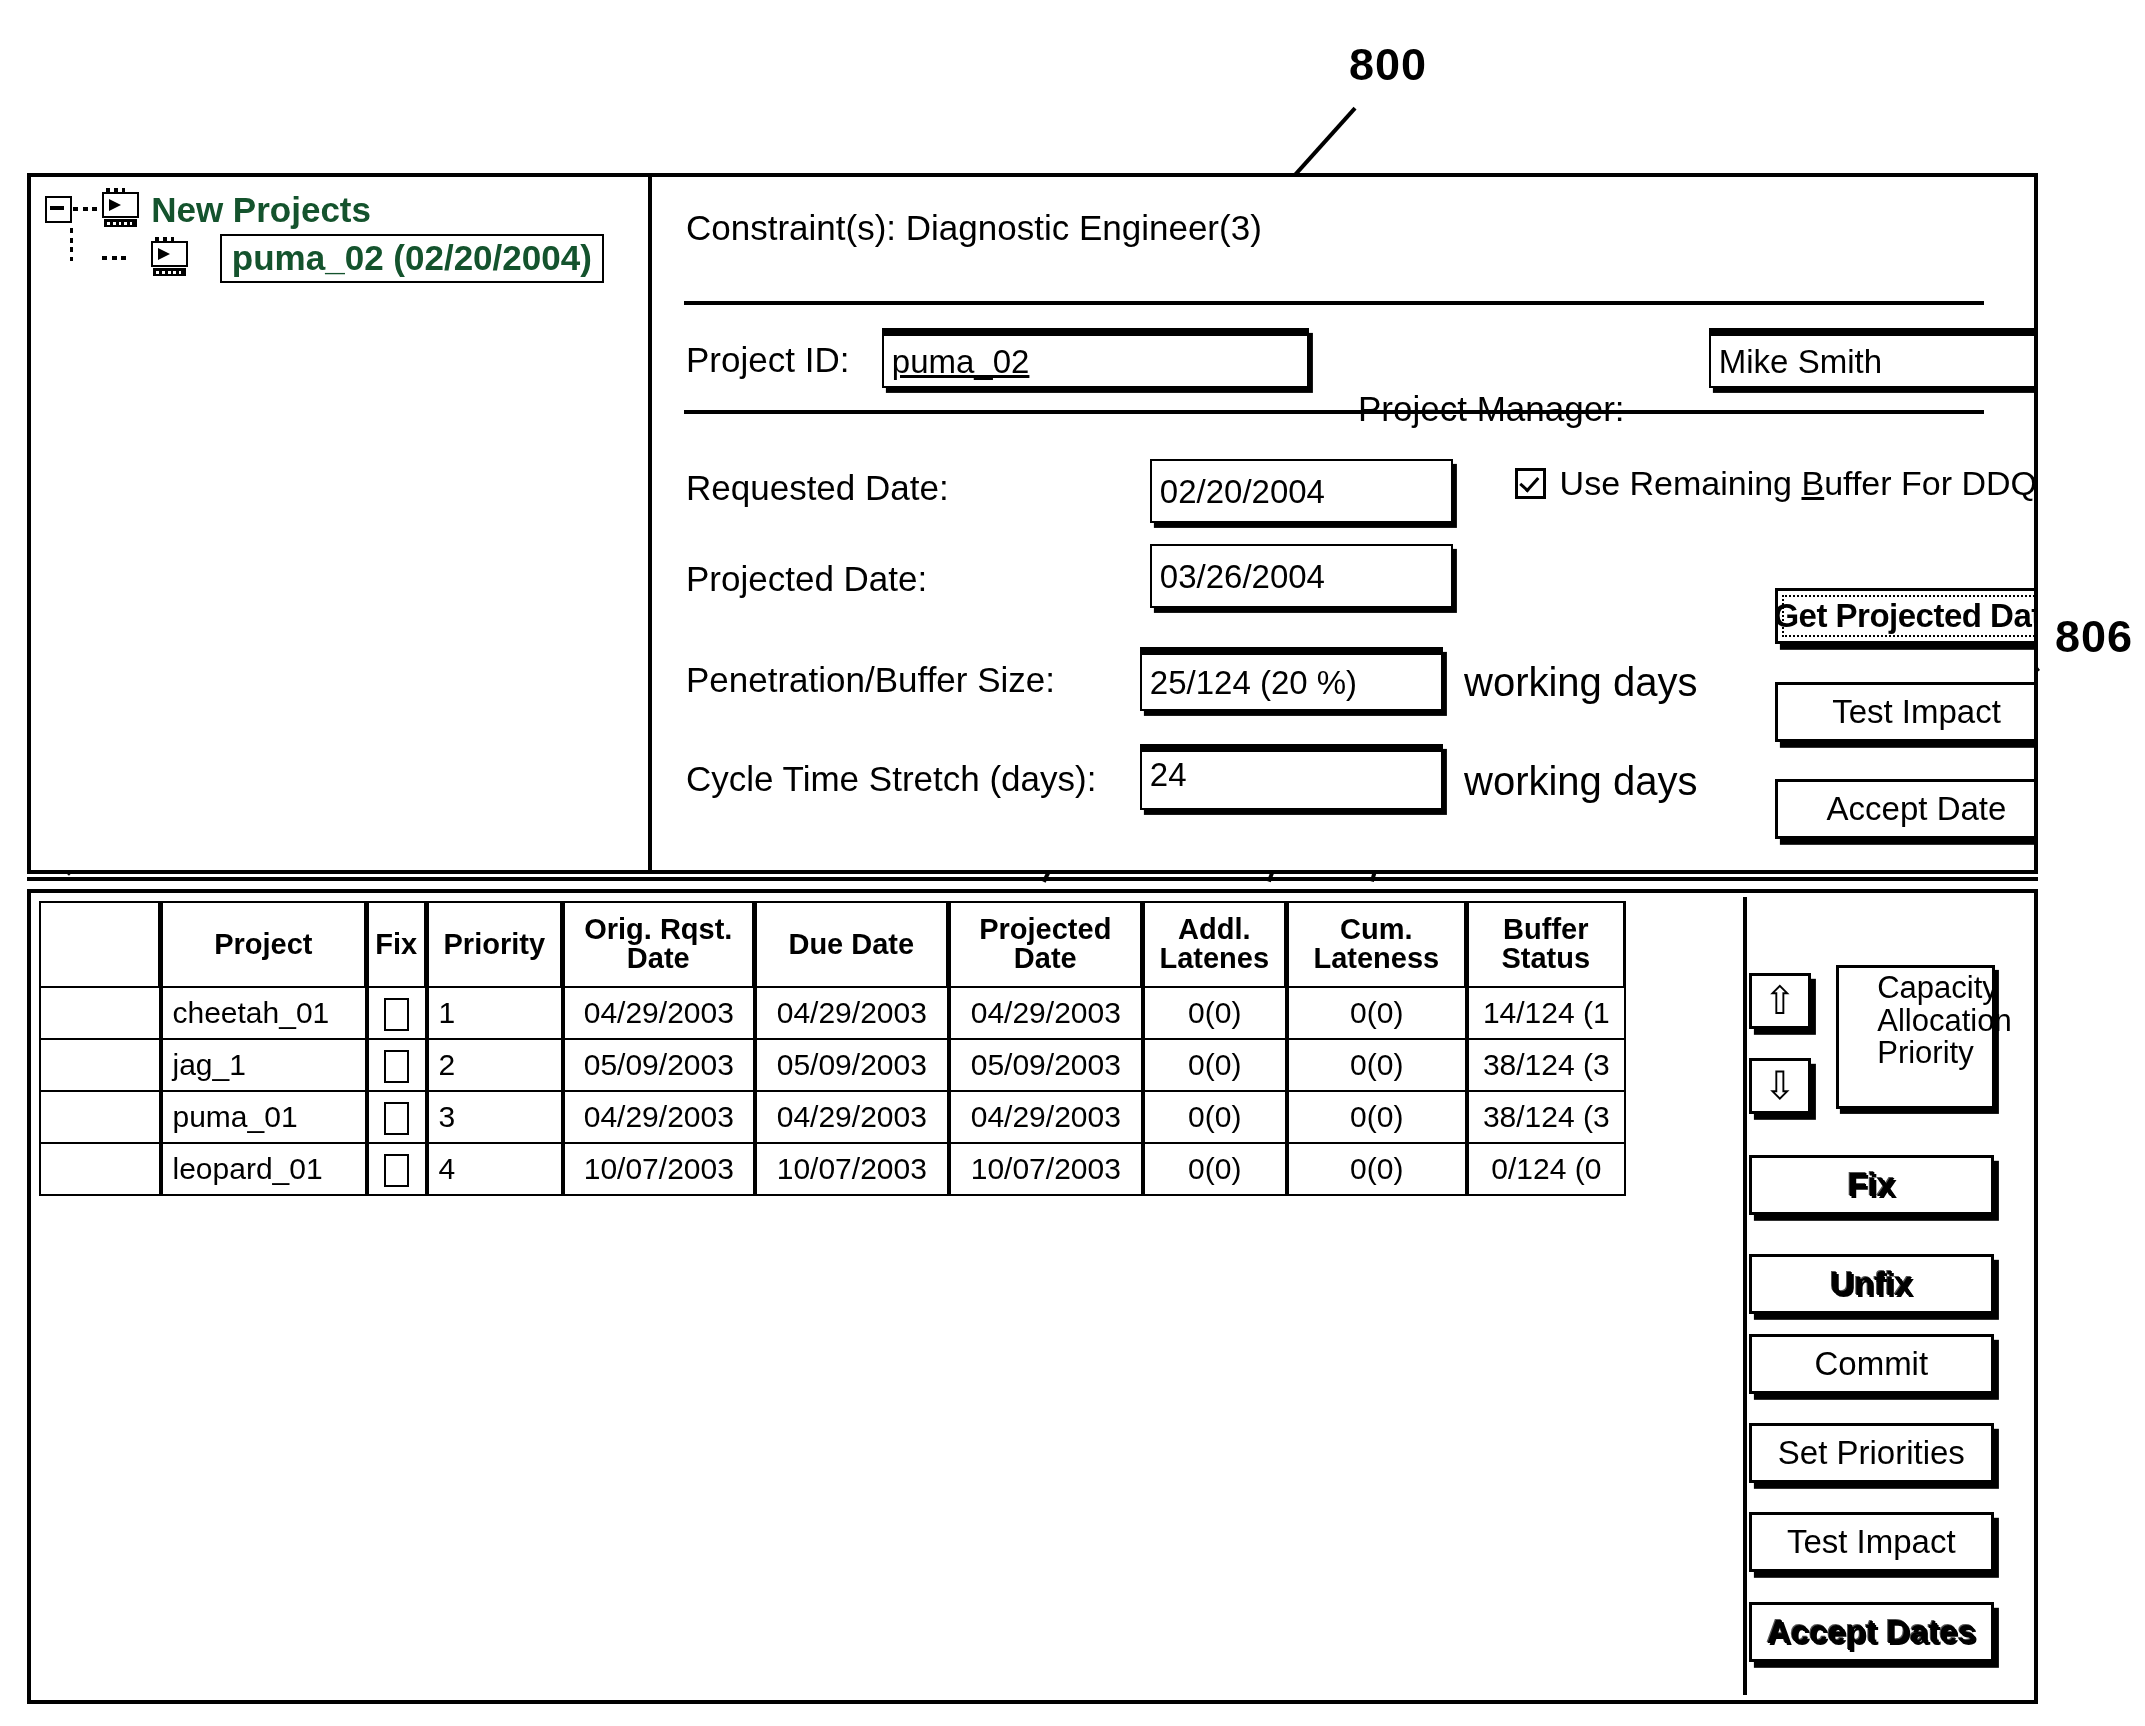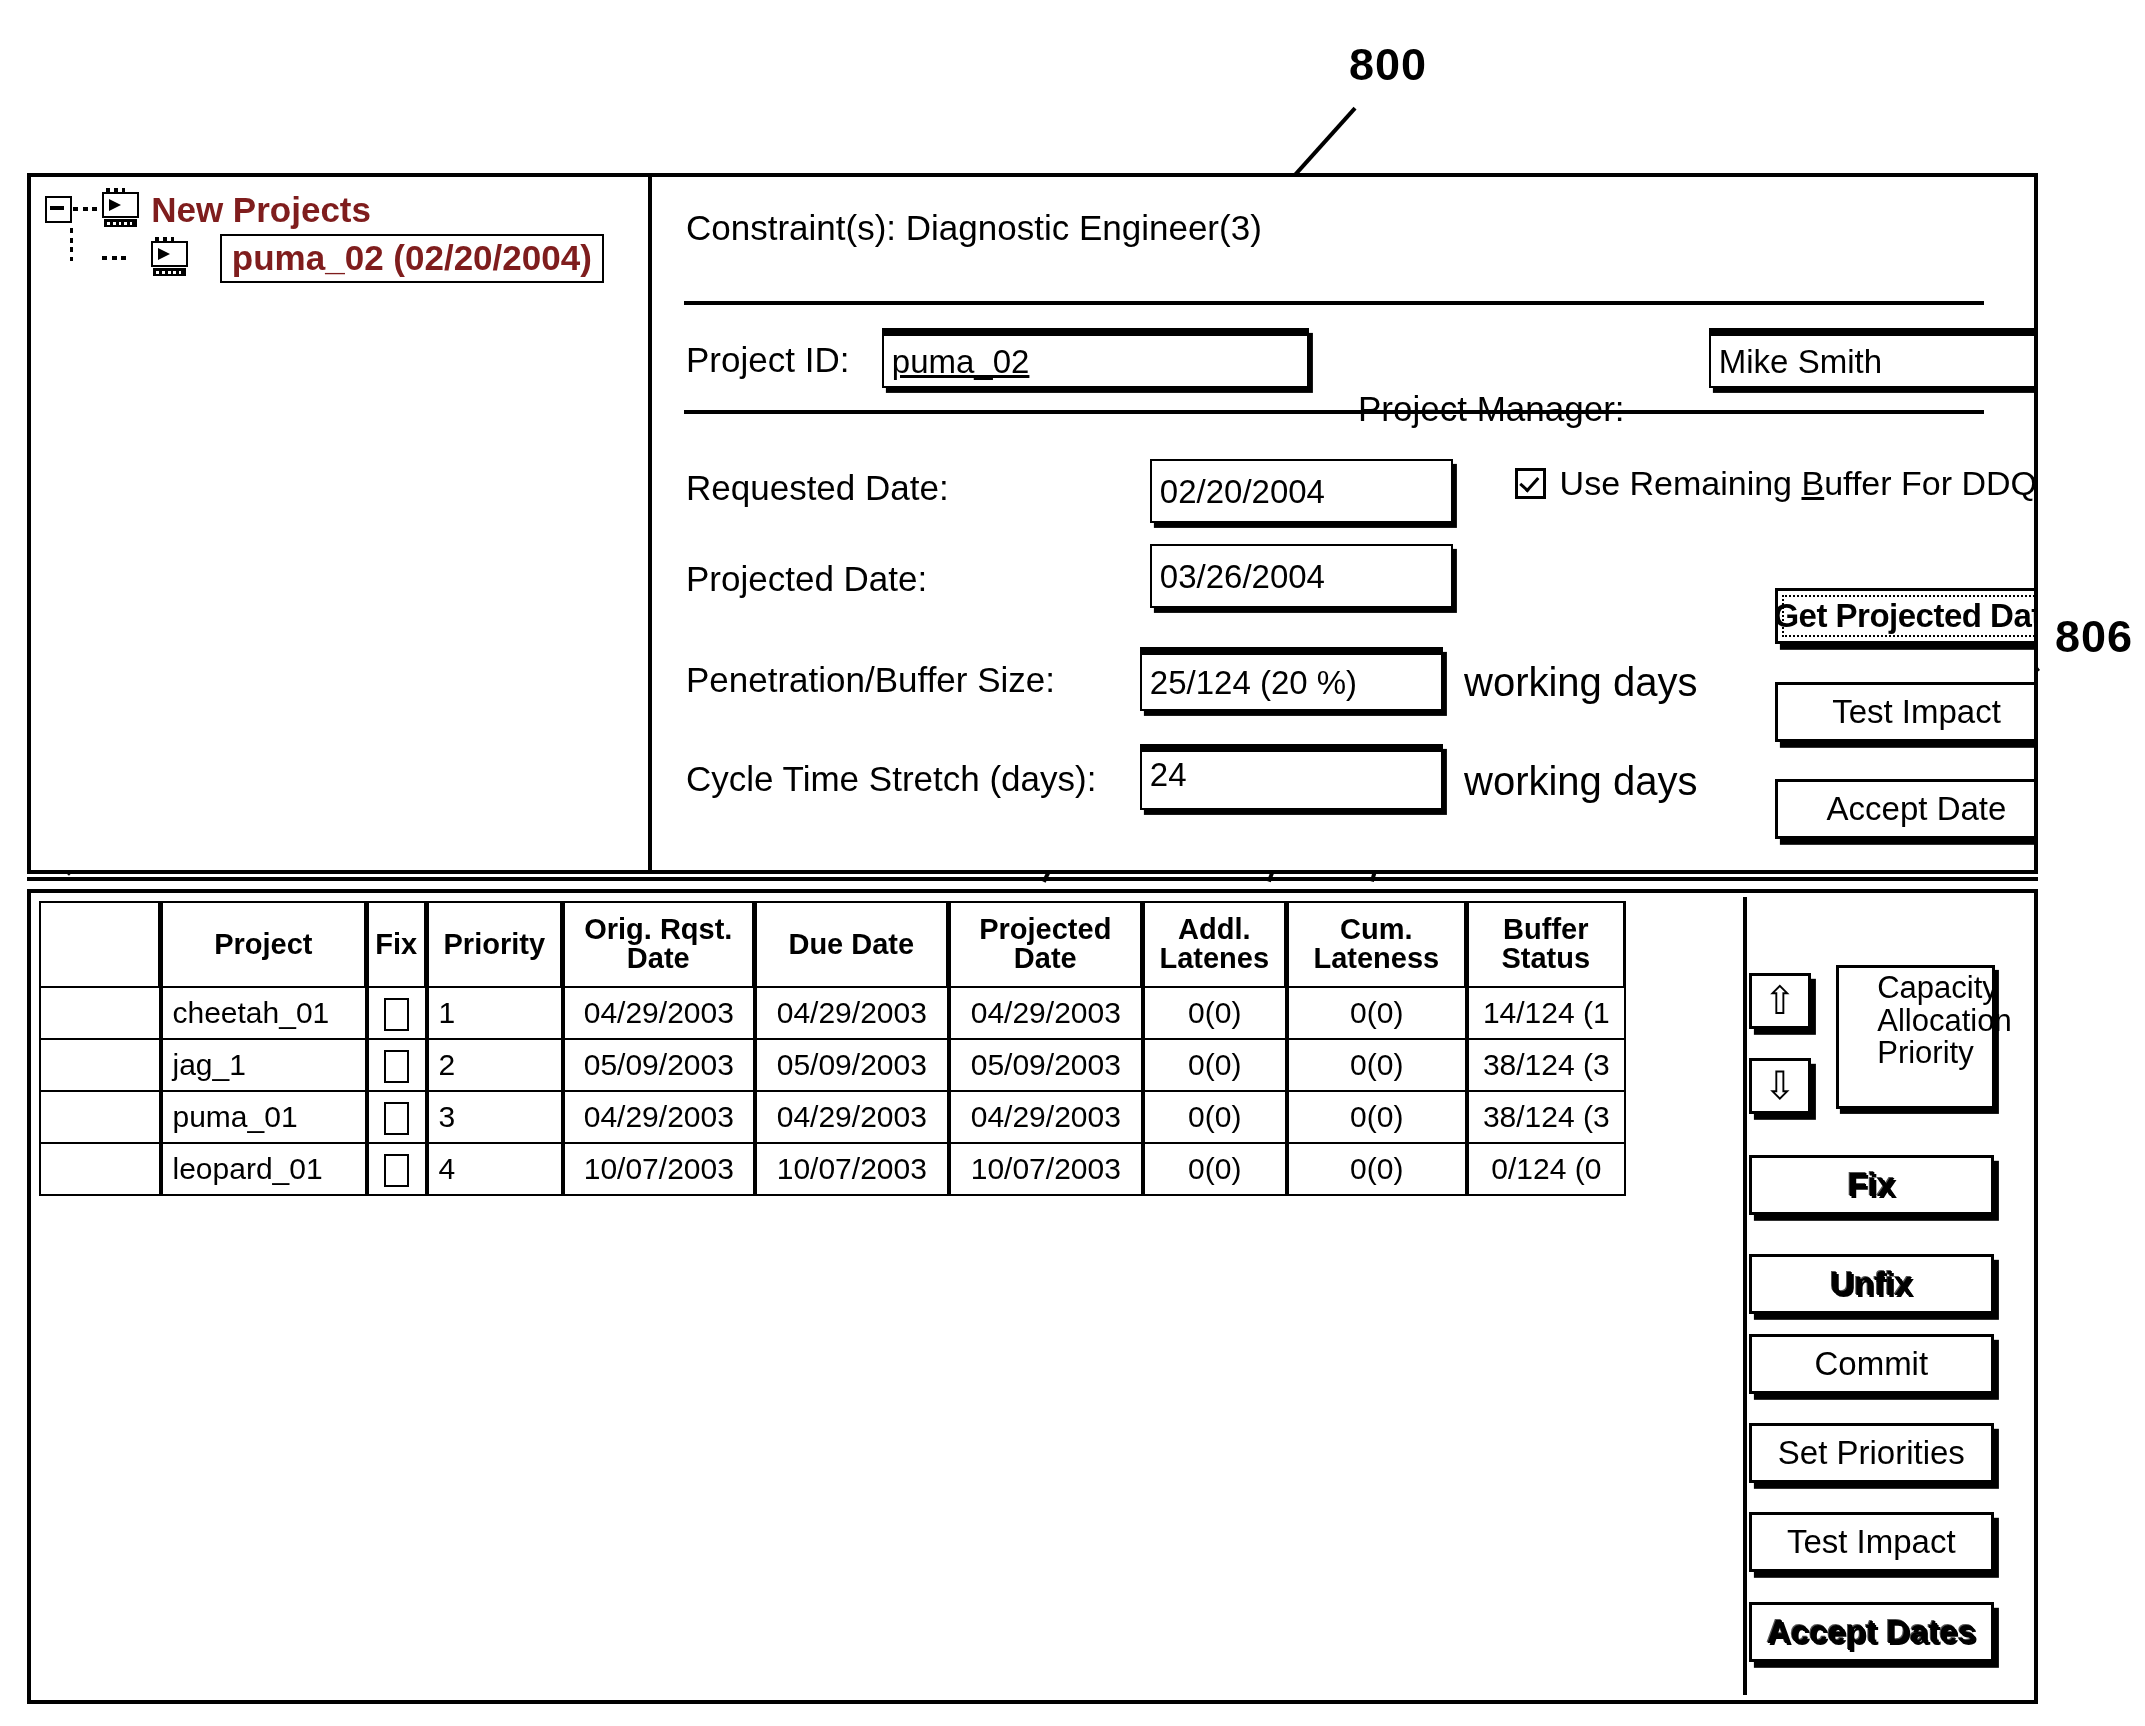--- a/index.html
+++ b/index.html
@@ -170,21 +170,21 @@
     position: absolute;
     left: 5.8px; top: -1.9px;
     width: 23px; height: 4.9px;
     background: repeating-linear-gradient(to right,#000 0 3.9px,transparent 3.9px 7.8px);
   }
 
   .tree-label {
     font-size: 35px;
     font-weight: 700;
     line-height: 1;
-    color: #7f1d1d;
+    color: #14532d;
   }
   .tree-label.selected {
     border: 2.9px solid #000;
     padding: 3.9px 9.7px 5.8px 9.7px;
     background: #fff;
   }
 
   
   .constraint-line {
     position: absolute;

